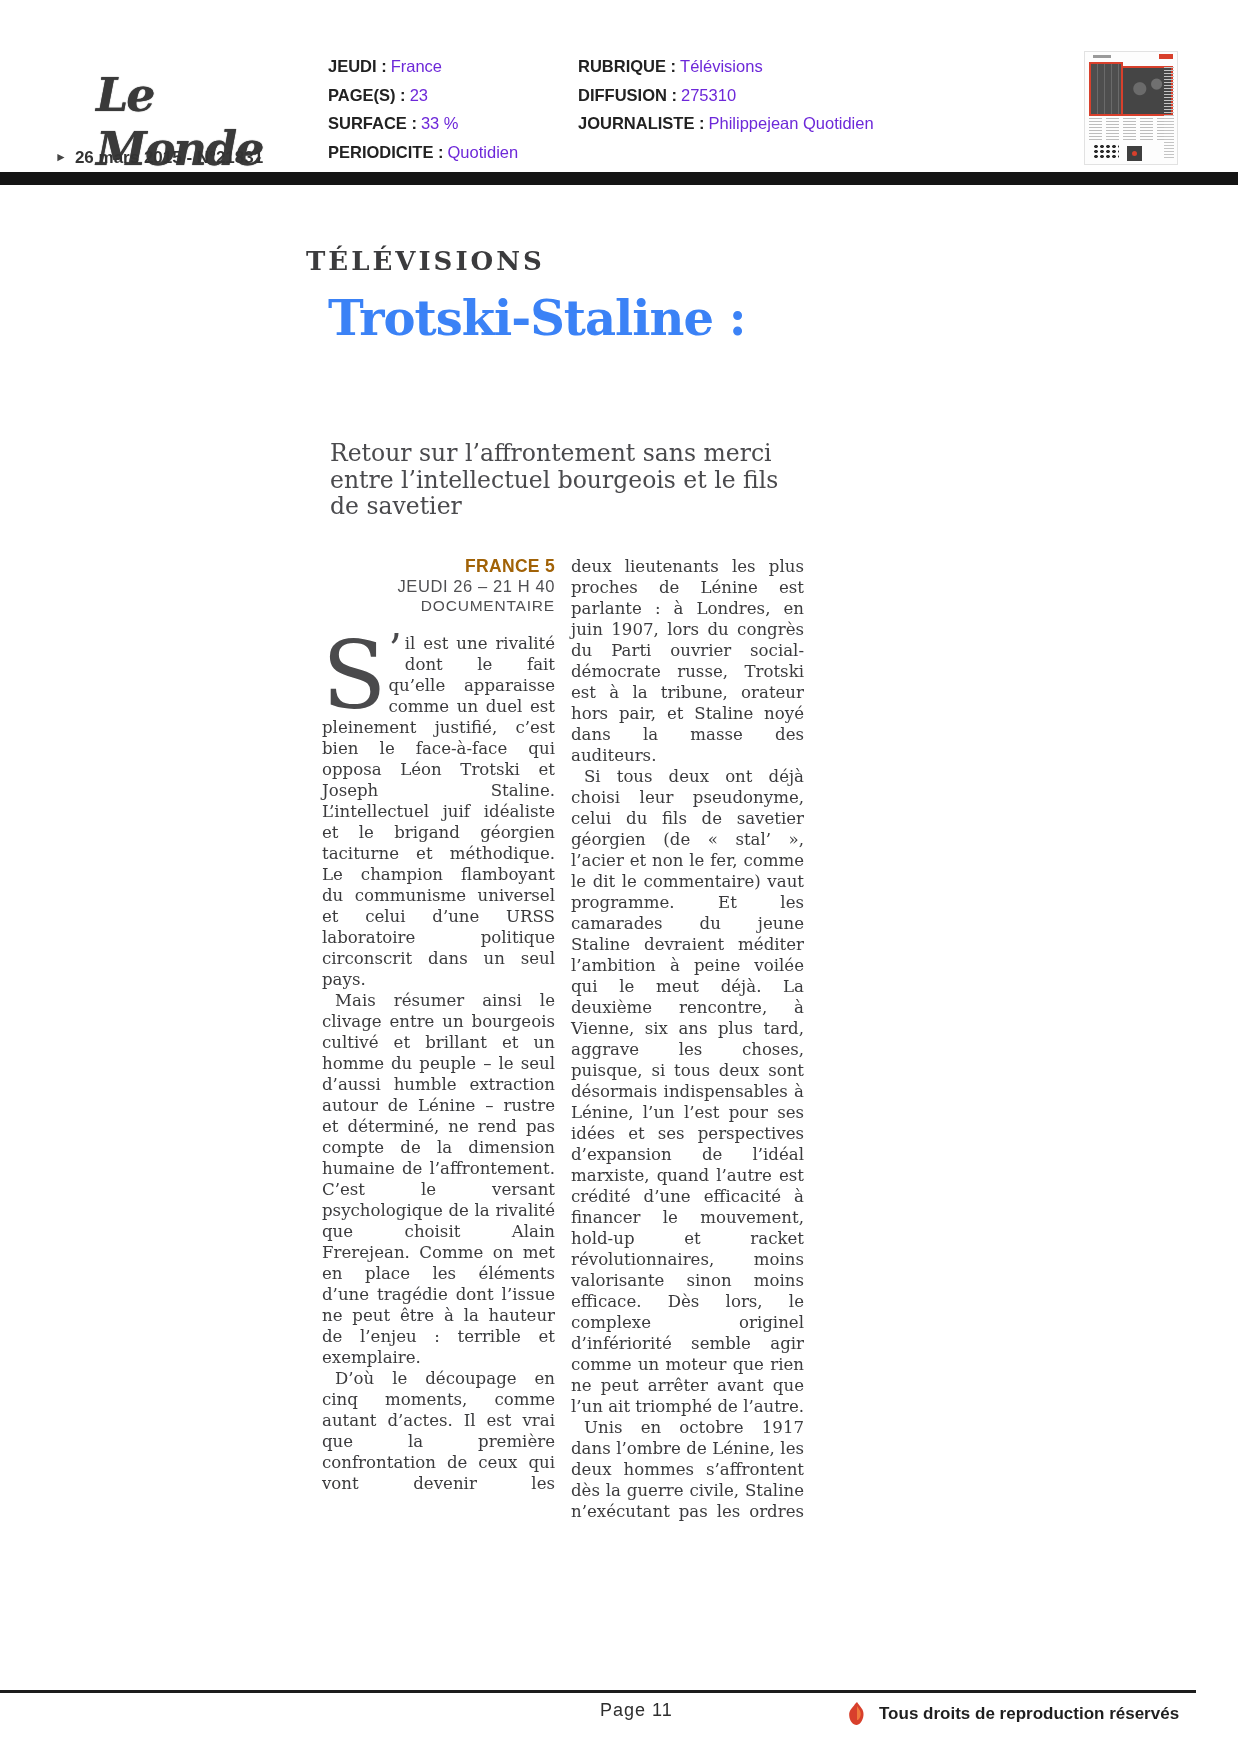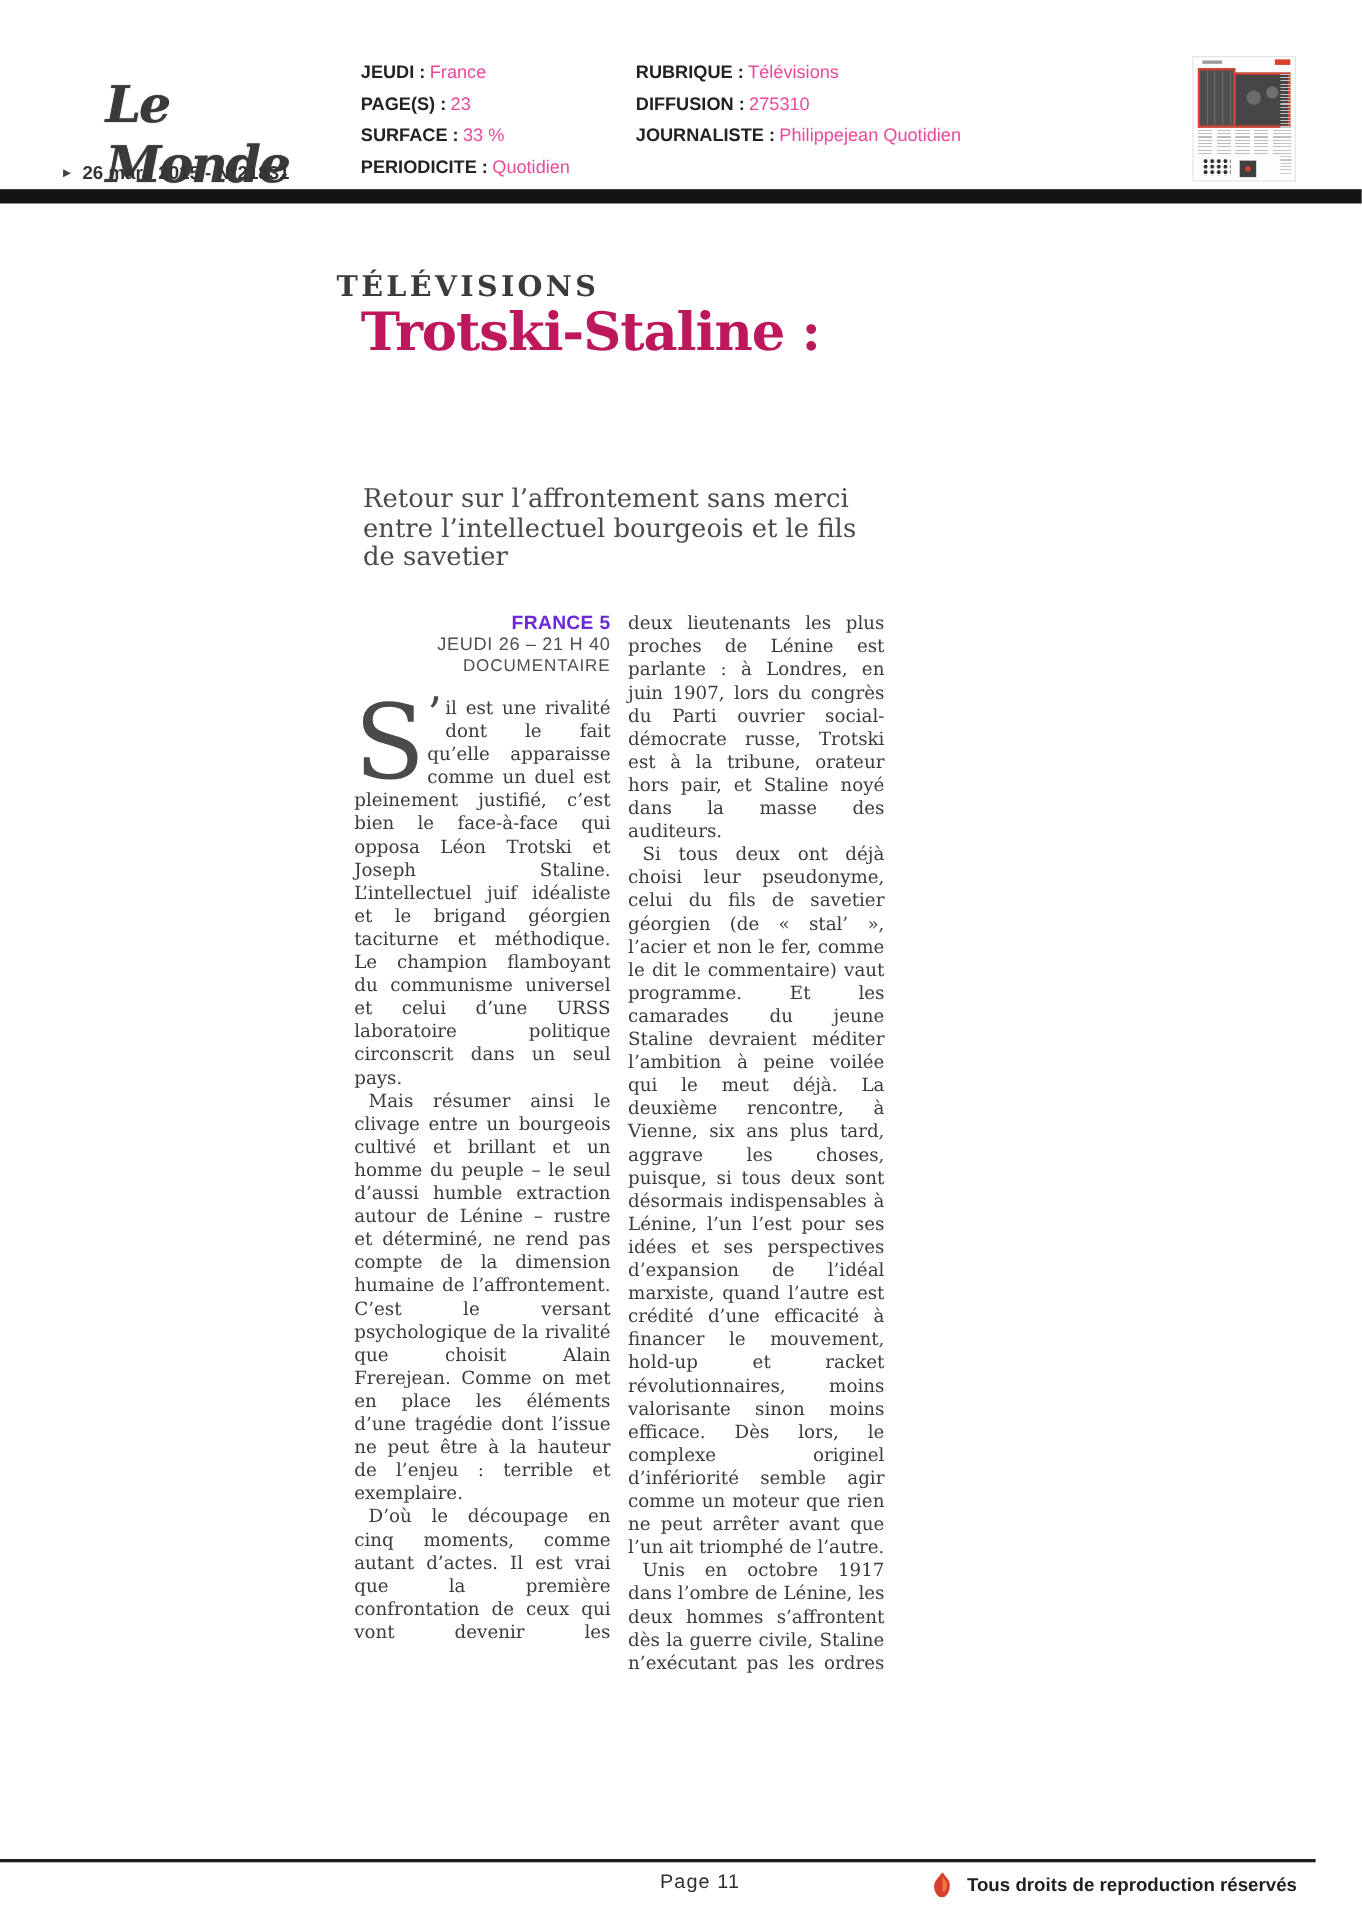--- a/index.html
+++ b/index.html
@@ -15,21 +15,21 @@
     text-shadow:0 0 1px #3a3a3a;
   }
   .dateline{
     position:absolute;left:55px;top:148px;font-size:17px;font-weight:bold;color:#333;
   }
   .dateline .arrow{font-size:12px;margin-right:8px;position:relative;top:-2px;color:#444;}
   .meta{position:absolute;top:52px;font-size:16.5px;line-height:28.5px;}
   .meta-left{left:328px;width:240px;}
   .meta-right{left:578px;width:380px;}
   .meta-row .meta-label{font-weight:bold;color:#222;}
-  .meta-row .meta-value{color:#ec4899;margin-left:4px;text-align:center;}
+  .meta-row .meta-value{color:#6d28d9;margin-left:4px;text-align:center;}
   
   .thumb{
     position:absolute;left:1085px;top:52px;width:92px;height:112px;background:#fdfdfd;
     box-shadow:0 0 0 1px #e2e2e2;
   }
   .thumb .t-masthead{position:absolute;left:8px;top:3px;width:18px;height:3px;background:#9a9a9a;}
   .thumb .t-redmark{position:absolute;right:4px;top:2px;width:14px;height:5px;background:#d8402c;}
   .thumb .t-block-left{
     position:absolute;left:4px;top:10px;width:30px;height:50px;background:#4e4e4e;
     border:2px solid #d8402c;
@@ -55,32 +55,32 @@
   .thumb .t-colright{position:absolute;right:3px;top:14px;width:10px;height:92px;
     background-image:repeating-linear-gradient(0deg,#c4c4c4 0 1px,transparent 1px 3px);}
   .black-bar{position:absolute;left:0;top:172px;width:1238px;height:13px;background:#141414;}
   
   .rubric{
     position:absolute;left:306px;top:246px;
     font-family:"DejaVu Serif",serif;font-weight:bold;font-size:26px;
     letter-spacing:3px;color:#3b3b3d;
   }
   .title{
-    position:absolute;left:328px;top:272px;
+    position:absolute;left:328px;top:288px;
     font-family:"DejaVu Serif",serif;font-weight:bold;font-size:48px;line-height:61px;
-    letter-spacing:-1px;color:#be185d;
+    letter-spacing:-1px;color:#3b82f6;
   }
   .subtitle{
     position:absolute;left:330px;top:440px;width:480px;
     font-family:"DejaVu Serif",serif;font-size:23.5px;line-height:26.5px;color:#4a4a4d;
   }
   .cols{position:absolute;left:322px;top:556px;width:482px;display:flex;gap:16px;}
   .col{width:233px;}
   .program{text-align:right;margin-bottom:17px;line-height:20px;}
-  .program .channel{font-weight:bold;font-size:17.5px;color:#6d28d9;letter-spacing:0.3px;}
+  .program .channel{font-weight:bold;font-size:17.5px;color:#a16207;letter-spacing:0.3px;}
   .program .slot{font-size:16.5px;color:#4f4f52;letter-spacing:0.6px;}
   .program .genre{font-size:15.5px;color:#4f4f52;letter-spacing:0.8px;}
   .para{
     font-family:"DejaVu Serif",serif;font-size:16.6px;line-height:21px;
     color:#3b3b3d;text-align:justify;margin:0;
   }
   .para.indent{text-indent:13px;}
   .para.cont-end{text-align-last:justify;}
   .dropcap{
     float:left;font-family:"DejaVu Serif",serif;font-size:94px;line-height:78px;

